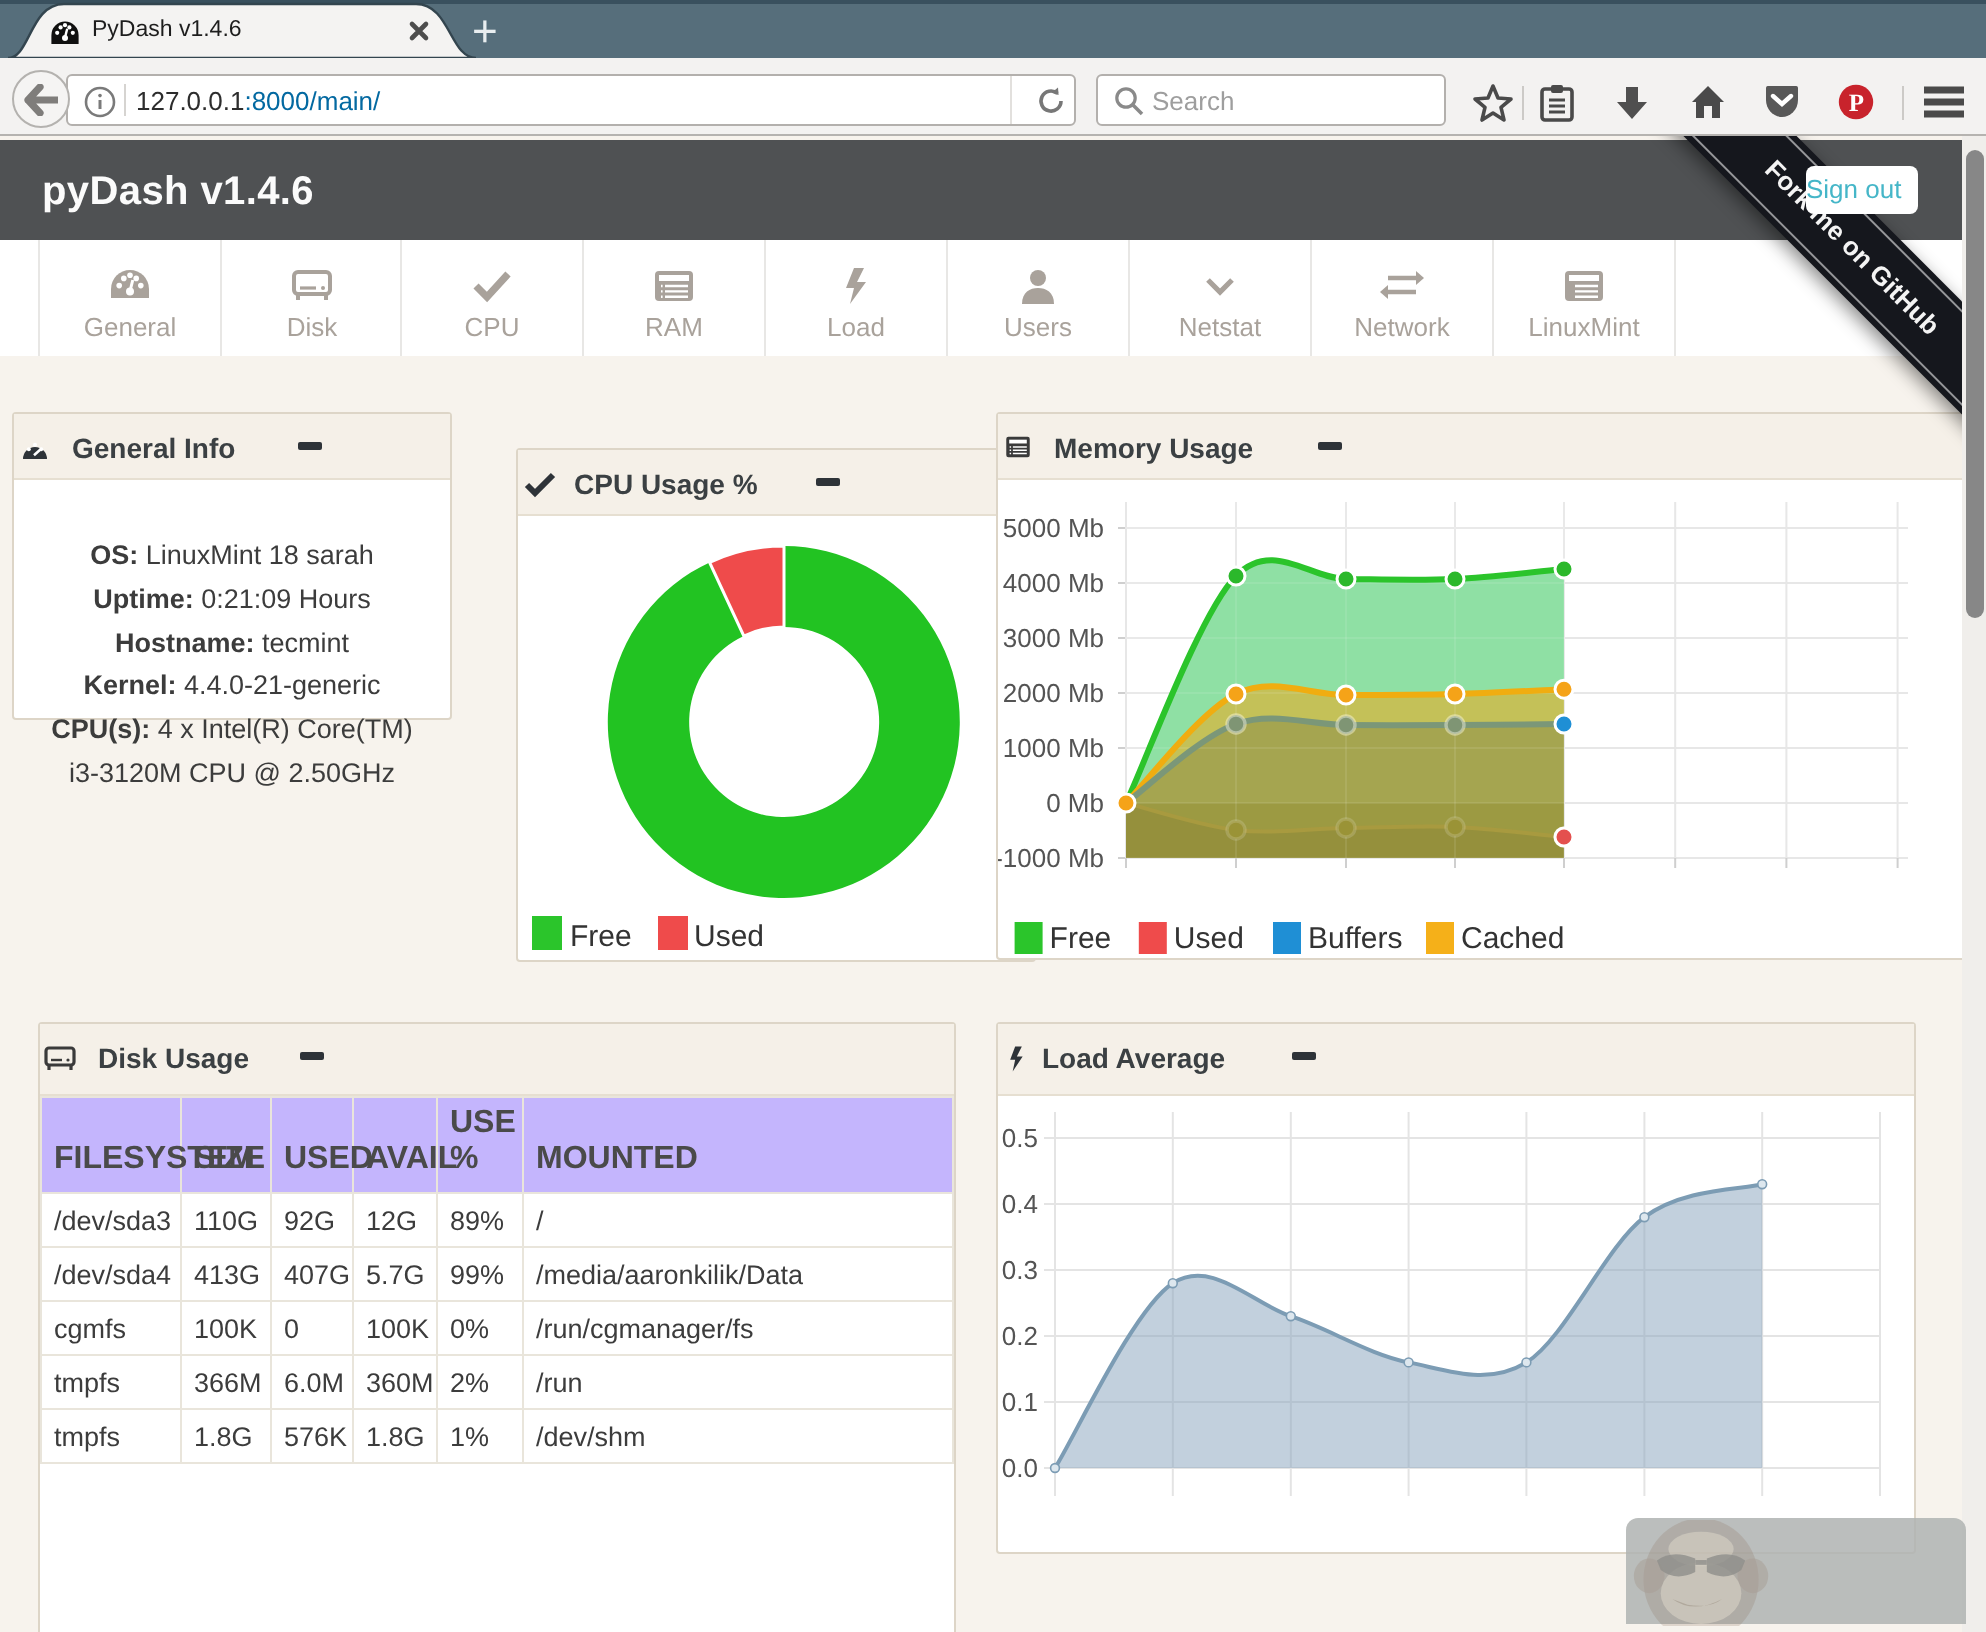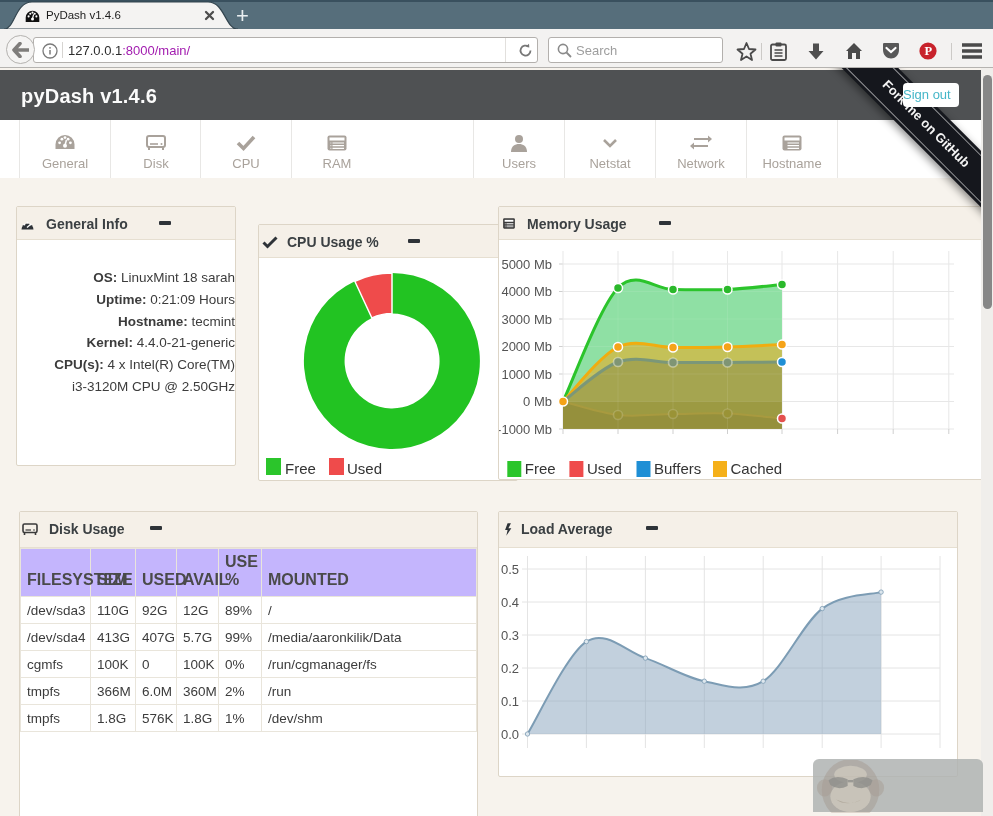--- a/index.html
+++ b/index.html
@@ -8,40 +8,40 @@
 #tabbar{left:0;top:0;width:993px;height:29px;background:#566e7b;border-top:2px solid #39505e}
 #toolbar{left:0;top:29px;width:993px;height:39px;background:#f3f2f1;border-bottom:1px solid #b5b3b0}
 #tabshape{left:2px;top:0px}
 #favicon{left:25px;top:9px}
 #tabtitle{left:46px;top:9px;font-size:11.5px;color:#1d1d1d}
 #tabclose{left:203px;top:9px;width:13px;height:13px}
 #newtab{left:236px;top:8px;color:#e9eef0;font-size:22px;line-height:15px;font-weight:400}
 #backbtn{left:6px;top:35px;width:29px;height:29px;border-radius:50%;background:#f5f4f3;border:1px solid #b4b2af}
 #urlbar{left:33px;top:37px;width:505px;height:26px;background:#fff;border:1px solid #b3b0ad;border-radius:3px}
 #urltext{left:68px;top:43px;font-size:13px;color:#2d2d2d}
-#urltext span{color:#a21caf}
+#urltext span{color:#0369a1}
 #searchbox{left:548px;top:37px;width:175px;height:26px;background:#fff;border:1px solid #b3b0ad;border-radius:3px}
 #searchtext{left:576px;top:43px;font-size:13px;color:#9e9e9e}
 
 #page{left:0;top:68px;width:981px;height:748px;background:#f7f3ed;overflow:hidden}
 #hdr{left:0;top:2px;width:981px;height:50px;background:#4f5153}
 #hdrtitle{left:21px;top:17px;color:#fbfbfb;font-size:20px;font-weight:700;letter-spacing:.2px}
 #signout{z-index:6;left:903px;top:15px;width:56px;height:24px;background:#fff;border-radius:4px;color:#45b6c8;font-size:13px;line-height:24px}
 #navbar{left:0;top:52px;width:981px;height:58px;background:#fff}
 .navitem{position:absolute;top:0;width:91px;height:58px;border-left:1px solid #e8e7e5;text-align:center;color:#a9a29b}
 .navitem .lbl{position:absolute;top:36px;width:100%;font-size:13px}
 .navitem svg{position:absolute;top:13px;left:50%;transform:translateX(-50%)}
 
 .panel{position:absolute;background:#fff;border:1px solid #ddd5c7;border-radius:2px}
 .phead{position:absolute;left:0;top:0;right:0;height:33px;background:#f5f0e8;border-bottom:1px solid #e6dfd1;color:#3b4043}
 .ptitle{position:absolute;top:9px;font-size:14px;font-weight:700;color:#3b4043}
 .pminus{position:absolute;top:14px;width:12px;height:4px;background:#2e3338;border-radius:1px}
 .picon{position:absolute;left:3px;top:10px}
 
-#gibody{position:absolute;left:0;top:34px;right:0;text-align:right;font-size:13.5px;color:#3c3c3c;line-height:21.8px;padding-top:26px}
+#gibody{position:absolute;left:0;top:34px;right:0;text-align:center;font-size:13.5px;color:#3c3c3c;line-height:21.8px;padding-top:26px}
 
 table{border-collapse:collapse;font-size:13.5px;color:#3c3c3c}
 td,th{border:1px solid #e9e5db;padding:4px 6px;text-align:left;font-weight:400;vertical-align:middle}
 th{vertical-align:bottom;padding-bottom:7px}
 th{font-size:16px;color:#4a4a4a;background:#c4b5fd;font-weight:700}
 
 .leg{position:absolute;font-size:15px;color:#333}
 .legsq{position:absolute;width:15px;height:17px}
 #ribbon{z-index:5;left:806px;top:36px;width:240px;height:40px;background:#15171d;transform:rotate(45deg);text-align:center;color:#f4f4f4;font-size:13px;font-weight:700;line-height:40px;box-shadow:0 3px 9px rgba(0,0,0,.45)}
 #ribbon .inner{position:absolute;left:0;top:3px;right:0;bottom:3px;border-top:1px solid rgba(255,255,255,.55);border-bottom:1px solid rgba(255,255,255,.55);line-height:32px}
@@ -157,20 +157,26 @@
       </div>
   <div class="navitem" style="left:291px">
         <svg width="22" height="20" viewBox="0 0 22 20">
           <rect x="1.5" y="2.5" width="19" height="15" rx="2" fill="#a9a29b"></rect>
           <rect x="3.5" y="4.5" width="15" height="3" fill="#fff"></rect>
           <path d="M6.5,10 L18,10 M6.5,12.7 L18,12.7 M6.5,15.4 L18,15.4" stroke="#fff" stroke-width="1.2"></path>
           <path d="M4.5,10 L5.3,10 M4.5,12.7 L5.3,12.7 M4.5,15.4 L5.3,15.4" stroke="#fff" stroke-width="1.2"></path>
         </svg>
         <div class="lbl">RAM</div>
       </div>
+  <div class="navitem" style="left:382px">
+        <svg width="16" height="20" viewBox="0 0 16 20">
+          <path d="M7,1 L3,11 L7,11 L5,19 L13,8 L8.5,8 L12,1 Z" fill="#a9a29b"></path>
+        </svg>
+        <div class="lbl">Load</div>
+      </div>
   <div class="navitem" style="left:473px">
         <svg width="20" height="20" viewBox="0 0 20 20">
           <circle cx="10" cy="6" r="4" fill="#a9a29b"></circle>
           <path d="M2,19 C2,13 6,11 10,11 C14,11 18,13 18,19 Z" fill="#a9a29b"></path>
         </svg>
         <div class="lbl">Users</div>
       </div>
   <div class="navitem" style="left:564px">
         <svg width="20" height="20" viewBox="0 0 20 20">
           <path d="M4,7 L10,13 L16,7" stroke="#a9a29b" stroke-width="2.6" fill="none"></path>
@@ -184,30 +190,30 @@
           <path d="M5,9.5 L1,13 L5,16.5 Z" fill="#a9a29b"></path>
         </svg>
         <div class="lbl">Network</div>
       </div>
   <div class="navitem" style="left:746px">
         <svg width="22" height="20" viewBox="0 0 22 20">
           <rect x="1.5" y="2.5" width="19" height="15" rx="2" fill="#a9a29b"></rect>
           <rect x="3.5" y="4.5" width="15" height="3" fill="#fff"></rect>
           <path d="M6.5,10 L18,10 M6.5,12.7 L18,12.7 M6.5,15.4 L18,15.4" stroke="#fff" stroke-width="1.2"></path>
         </svg>
-        <div class="lbl">Hostname</div>
+        <div class="lbl">LinuxMint</div>
       </div>
   <div style="position:absolute;left:837px;top:0;width:1px;height:58px;background:#e8e7e5"></div>
  </div>
  <div class="abs" id="ribbon">
       <div class="inner">Fork me on GitHub</div>
     </div>
 </div>
 
-<div class="panel" style="left:16px;top:206px;width:220px;height:260px">
+<div class="panel" style="left:6px;top:206px;width:220px;height:154px">
  <div class="phead">
   <svg class="picon" style="left:4px;top:12px" width="13" height="12" viewBox="0 0 13 12">
         <path d="M0.5,10.5 A6,6 0 1 1 12.5,10.5 Z" fill="#2e3338"></path>
         <circle cx="3.4" cy="5.6" r="1" fill="#fff"></circle>
         <circle cx="6.5" cy="3.4" r="1" fill="#fff"></circle>
         <circle cx="9.6" cy="5.6" r="1" fill="#fff"></circle>
         <path d="M6,8.6 L9.2,5.8" stroke="#fff" stroke-width="1.3"></path>
       </svg>
   <div class="ptitle" style="left:29px">General Info</div>
   <div class="pminus" style="left:142px"></div>

